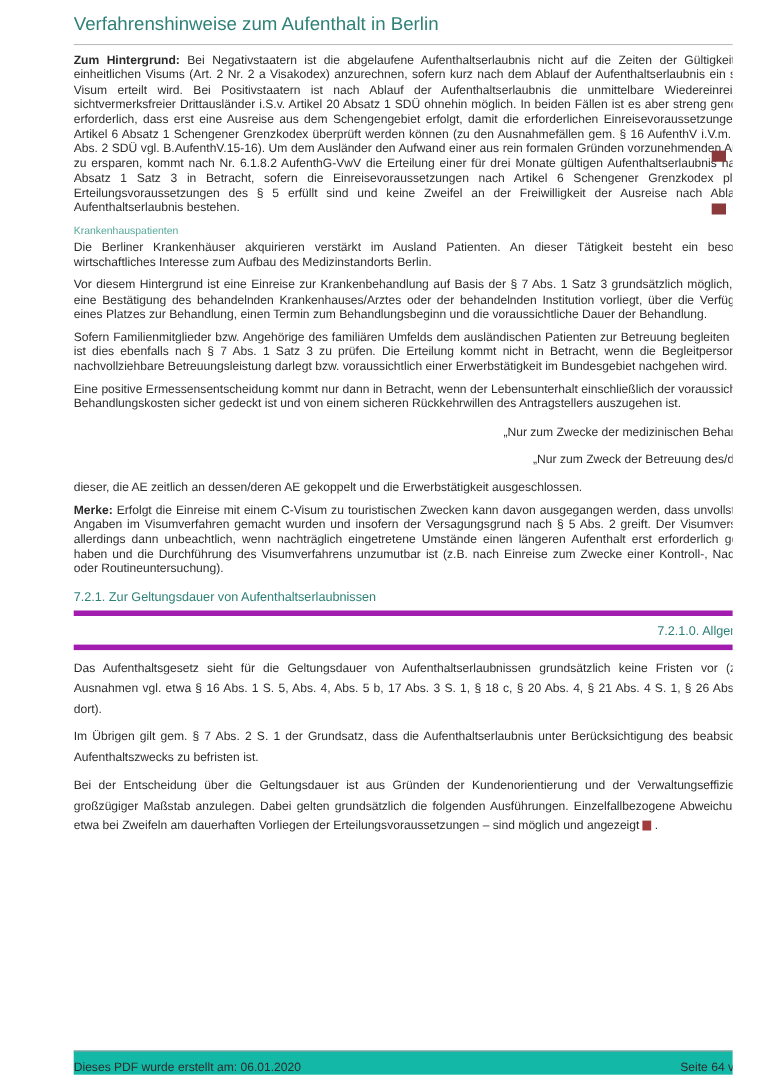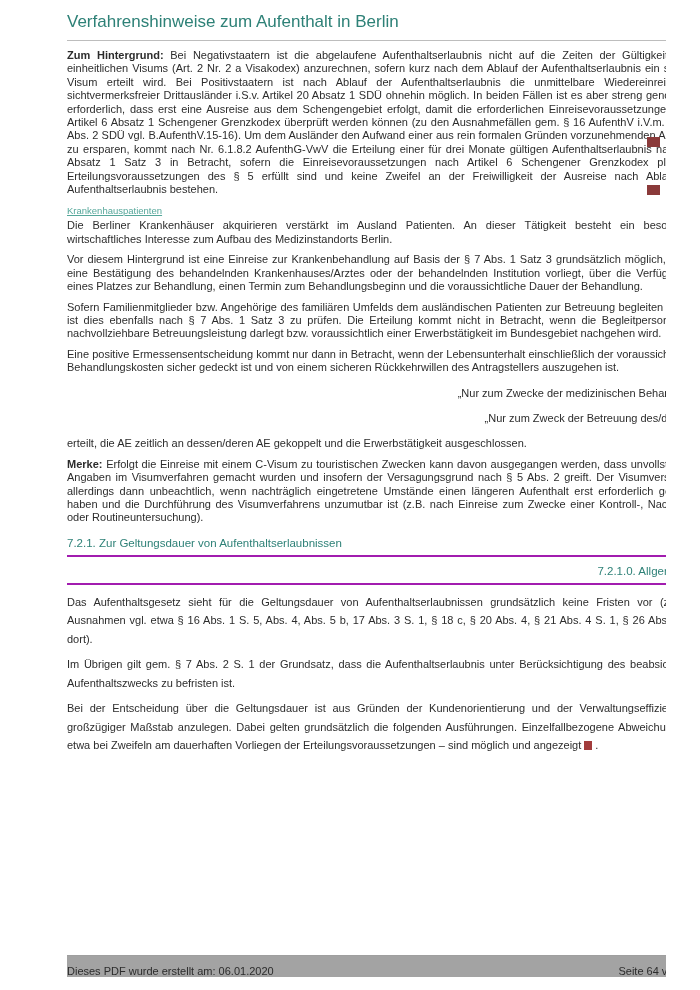--- a/index.html
+++ b/index.html
@@ -15,35 +15,35 @@
   .inner { position: absolute; top: 10px; left: 33px; width: 634px; }
   .doc-title {
     margin: 0 0 8px 0; padding: 2px 0 8px 0;
     font-size: 17px; font-weight: 400;
     color: #2e8177;
     border-bottom: 1px solid #bdbdbd;
   }
   .para { margin: 0 0 7px 0; font-size: 11px; line-height: 13.4px; text-align: justify; }
   .loose { line-height: 18.5px; }
   .lead { font-weight: bold; }
-  .minihead { margin: 9px 0 3px 0; font-size: 9.5px; color: #55a79a; text-decoration: underline; }
+  .minihead { margin: 9px 0 3px 0; font-size: 9.5px; color: #55a79a; }
   .quote { margin: 12px 0; font-size: 11px; line-height: 13.4px; text-align: right; }
   .sechead {
     margin: 12px 0 8px 0; padding: 0 0 6px 0;
     font-size: 11.5px; font-weight: 400;
     color: #2e8177;
-    border-bottom: 2px solid #a21caf;
+    border-bottom: 5px solid #a21caf;
   }
   .sechead.sub { margin-top: 3px; text-align: right; }
   .page-footer {
     position: absolute; left: 33px; bottom: 13px; width: 634px;
     padding-top: 9px;
     border-top: 1px solid #9f9f9f;
     display: flex; justify-content: space-between;
-    font-size: 11px; background: #a3a3a3;
+    font-size: 11px; background: #14b8a6;
   }
   .edge-mark { position: absolute; width: 13px; height: 10px; background: #8a3a3a; }
   .edge-mark.m1 { top: 137px; right: 6px; }
   .edge-mark.m2 { top: 185px; right: 6px; }
   .inline-mark { display: inline-block; width: 8px; height: 9px; background: #a23c3c; margin-left: 3px; vertical-align: -1px; }
 </style>
 </head>
 <body>
 
 <div class="page">
@@ -75,21 +75,21 @@
       <span>Eine positive Ermessensentscheidung kommt nur dann in Betracht, wenn der Lebensunterhalt einschließlich der voraussichtlichen Behandlungskosten sicher gedeckt ist und von einem sicheren Rückkehrwillen des Antragstellers auszugehen ist.</span>
     </p>
 
 
     <p class="quote">„Nur zum Zwecke der medizinischen Behandlung“</p>
 
 
     <p class="quote">„Nur zum Zweck der Betreuung des/der …..“</p>
 
     <p class="para">
-      <span>erteilt, die AE zeitlich an dessen/deren AE gekoppelt und die Erwerbstätigkeit ausgeschlossen.</span>
+      <span>dieser, die AE zeitlich an dessen/deren AE gekoppelt und die Erwerbstätigkeit ausgeschlossen.</span>
     </p>
 
     <p class="para">
       <span class="lead">Merke:</span><span> Erfolgt die Einreise mit einem C-Visum zu touristischen Zwecken kann davon ausgegangen werden, dass unvollständige Angaben im Visumverfahren gemacht wurden und insofern der Versagungsgrund nach § 5 Abs. 2 greift. Der Visumverstoß ist allerdings dann unbeachtlich, wenn nachträglich eingetretene Umstände einen längeren Aufenthalt erst erforderlich gemacht haben und die Durchführung des Visumverfahrens unzumutbar ist (z.B. nach Einreise zum Zwecke einer Kontroll-, Nachsorge oder Routineuntersuchung).</span>
     </p>
 
     <h2 class="sechead">7.2.1.  Zur Geltungsdauer von Aufenthaltserlaubnissen</h2>
 
     <h2 class="sechead sub">7.2.1.0. Allgemeines</h2>
 

